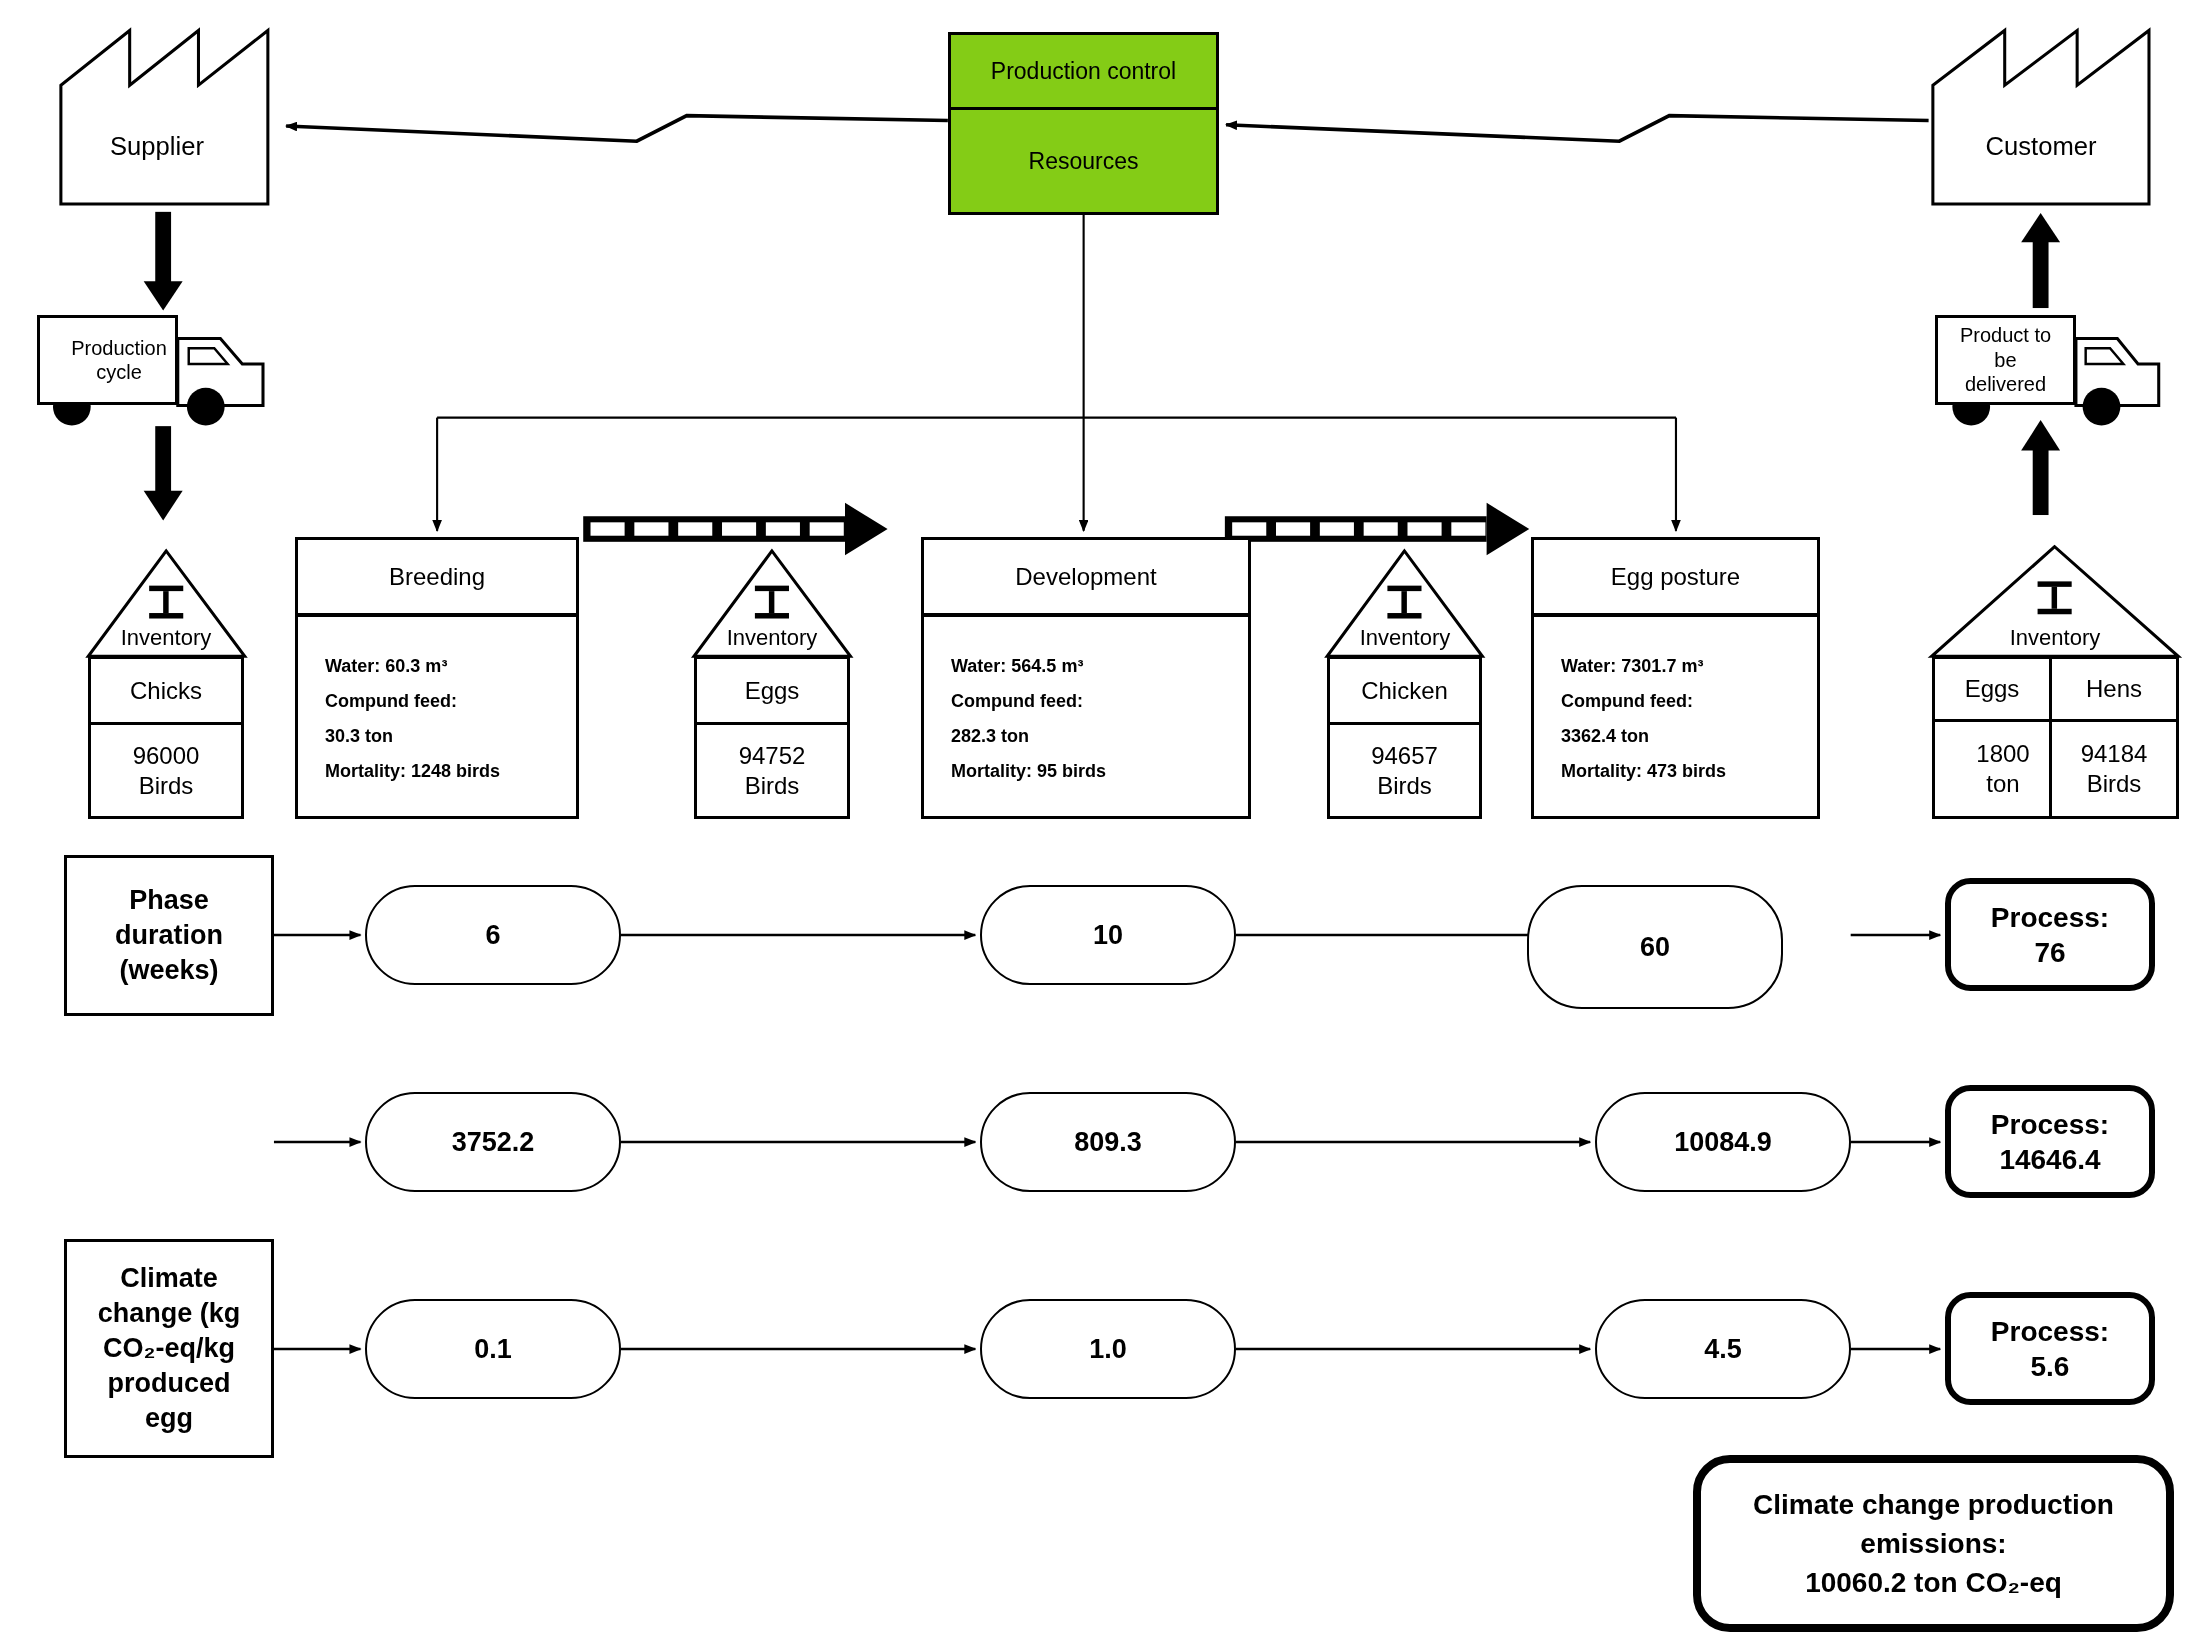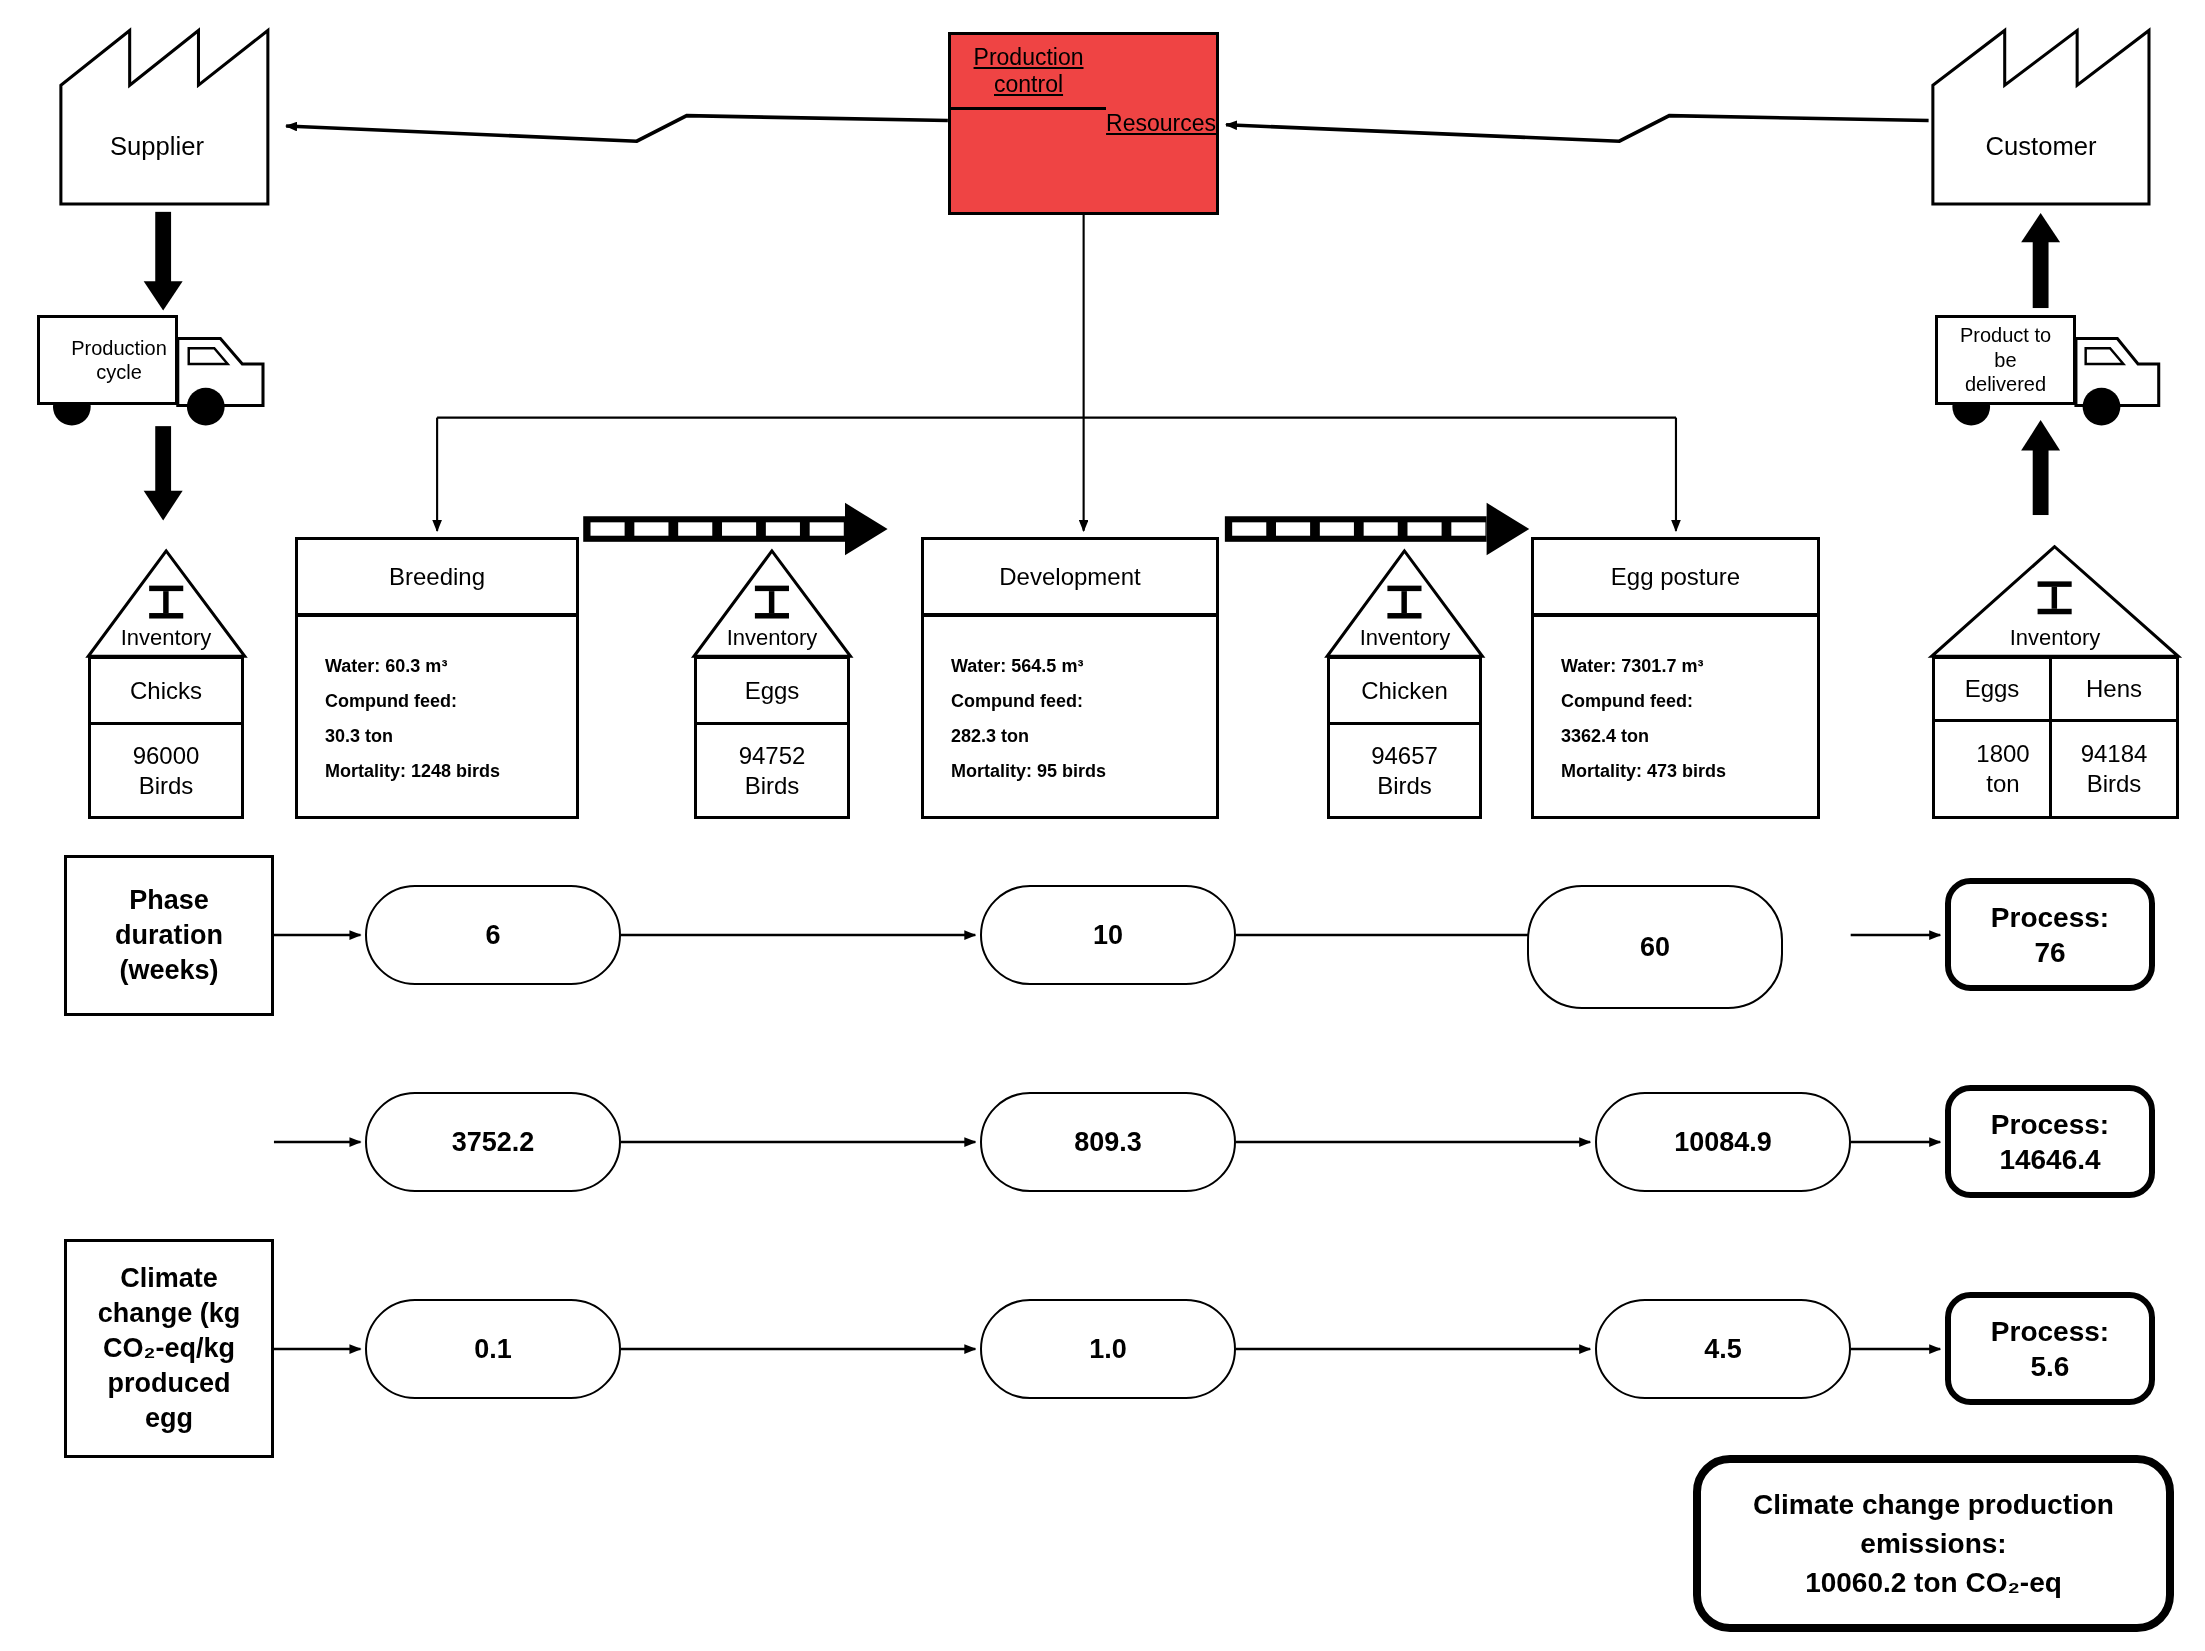--- a/index.html
+++ b/index.html
@@ -2,21 +2,21 @@
 <html style="font-size:9.7px"><head>
 <meta charset="utf-8">
 <style>
   html,body{margin:0;padding:0;background:#fff;}
   #canvas{position:relative;width:2205px;height:1651px;background:#fff;
           font-family:"Liberation Sans","DejaVu Sans",sans-serif;color:#000;overflow:hidden;}
   #connectors{position:absolute;left:0;top:0;z-index:0;}
   .abs{position:absolute;z-index:1;box-sizing:border-box;}
   .center{display:flex;align-items:center;justify-content:center;text-align:center;}
   .pre{white-space:pre-line;}
-  .pc-box{border:3.7px solid #000;background:#ef4444;display:flex;flex-direction:row;text-decoration:underline;}
+  .pc-box{border:3.7px solid #000;background:#84cc16;display:flex;flex-direction:column;}
   .pc-top{height:72px;border-bottom:3px solid #000;font-size:23px;}
   .pc-bottom{flex:1;font-size:23px;}
   .truckbox{border:3px solid #000;background:#fff;font-size:20px;line-height:1.22;}
   .invword{font-size:22px;}
   .house{border:3.7px solid #000;background:#fff;display:flex;flex-direction:column;}
   .house-name{height:63px;border-bottom:3px solid #000;font-size:24px;}
   .house-amt{flex:1;font-size:24px;line-height:1.25;}
   .house4{border:3.7px solid #000;background:#fff;display:grid;grid-template-columns:117px 1fr;grid-template-rows:63px 1fr;}
   .h4cell{display:flex;align-items:center;justify-content:center;text-align:center;font-size:24px;line-height:1.25;}
   .h4-tl{border-right:3px solid #000;border-bottom:3px solid #000;}
@@ -195,21 +195,21 @@
 
   <div class="abs process" style="left:295px;top:537px;width:284px;height:282px;">
     <div class="process-title center">Breeding</div>
     <div class="process-body">
       <div>Water: 60.3 m³</div>
       <div>Compund feed:</div>
       <div>30.3 ton</div>
       <div>Mortality: 1248 birds</div>
     </div>
   </div>
-  <div class="abs process" style="left:921px;top:537px;width:298px;height:282px;">
+  <div class="abs process" style="left:921px;top:537px;width:330px;height:282px;">
     <div class="process-title center">Development</div>
     <div class="process-body">
       <div>Water: 564.5 m³</div>
       <div>Compund feed:</div>
       <div>282.3 ton</div>
       <div>Mortality: 95 birds</div>
     </div>
   </div>
   <div class="abs process" style="left:1531px;top:537px;width:289px;height:282px;">
     <div class="process-title center">Egg posture</div>

